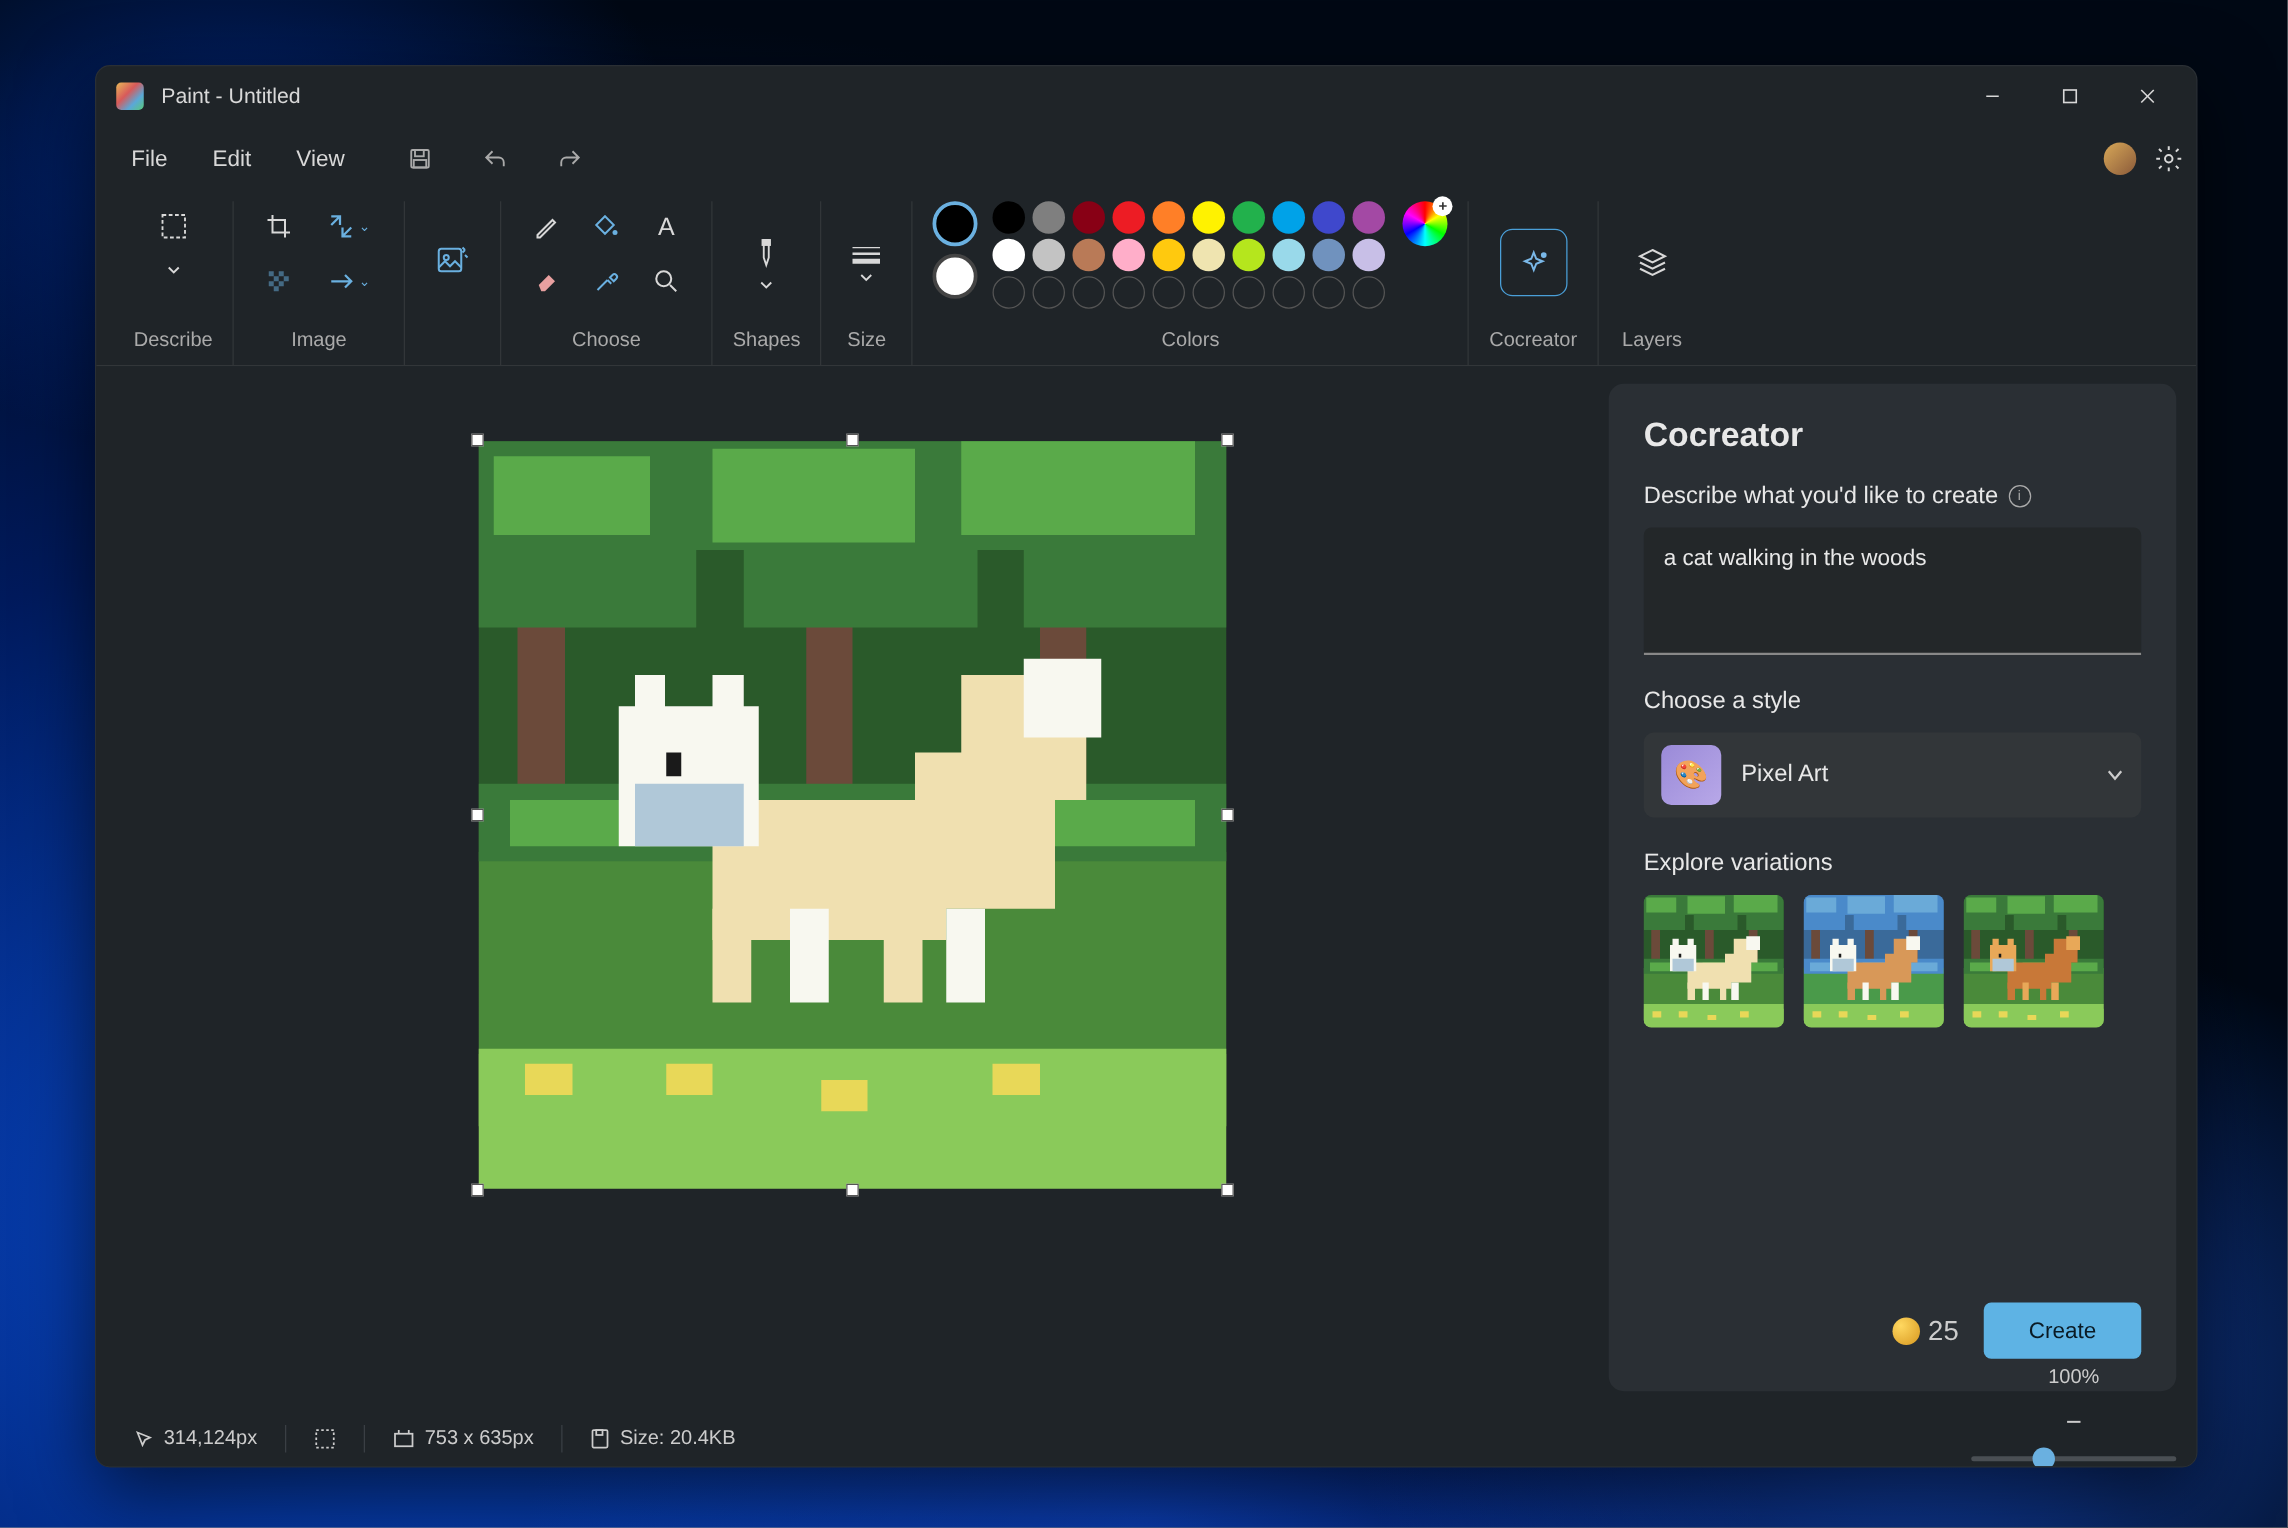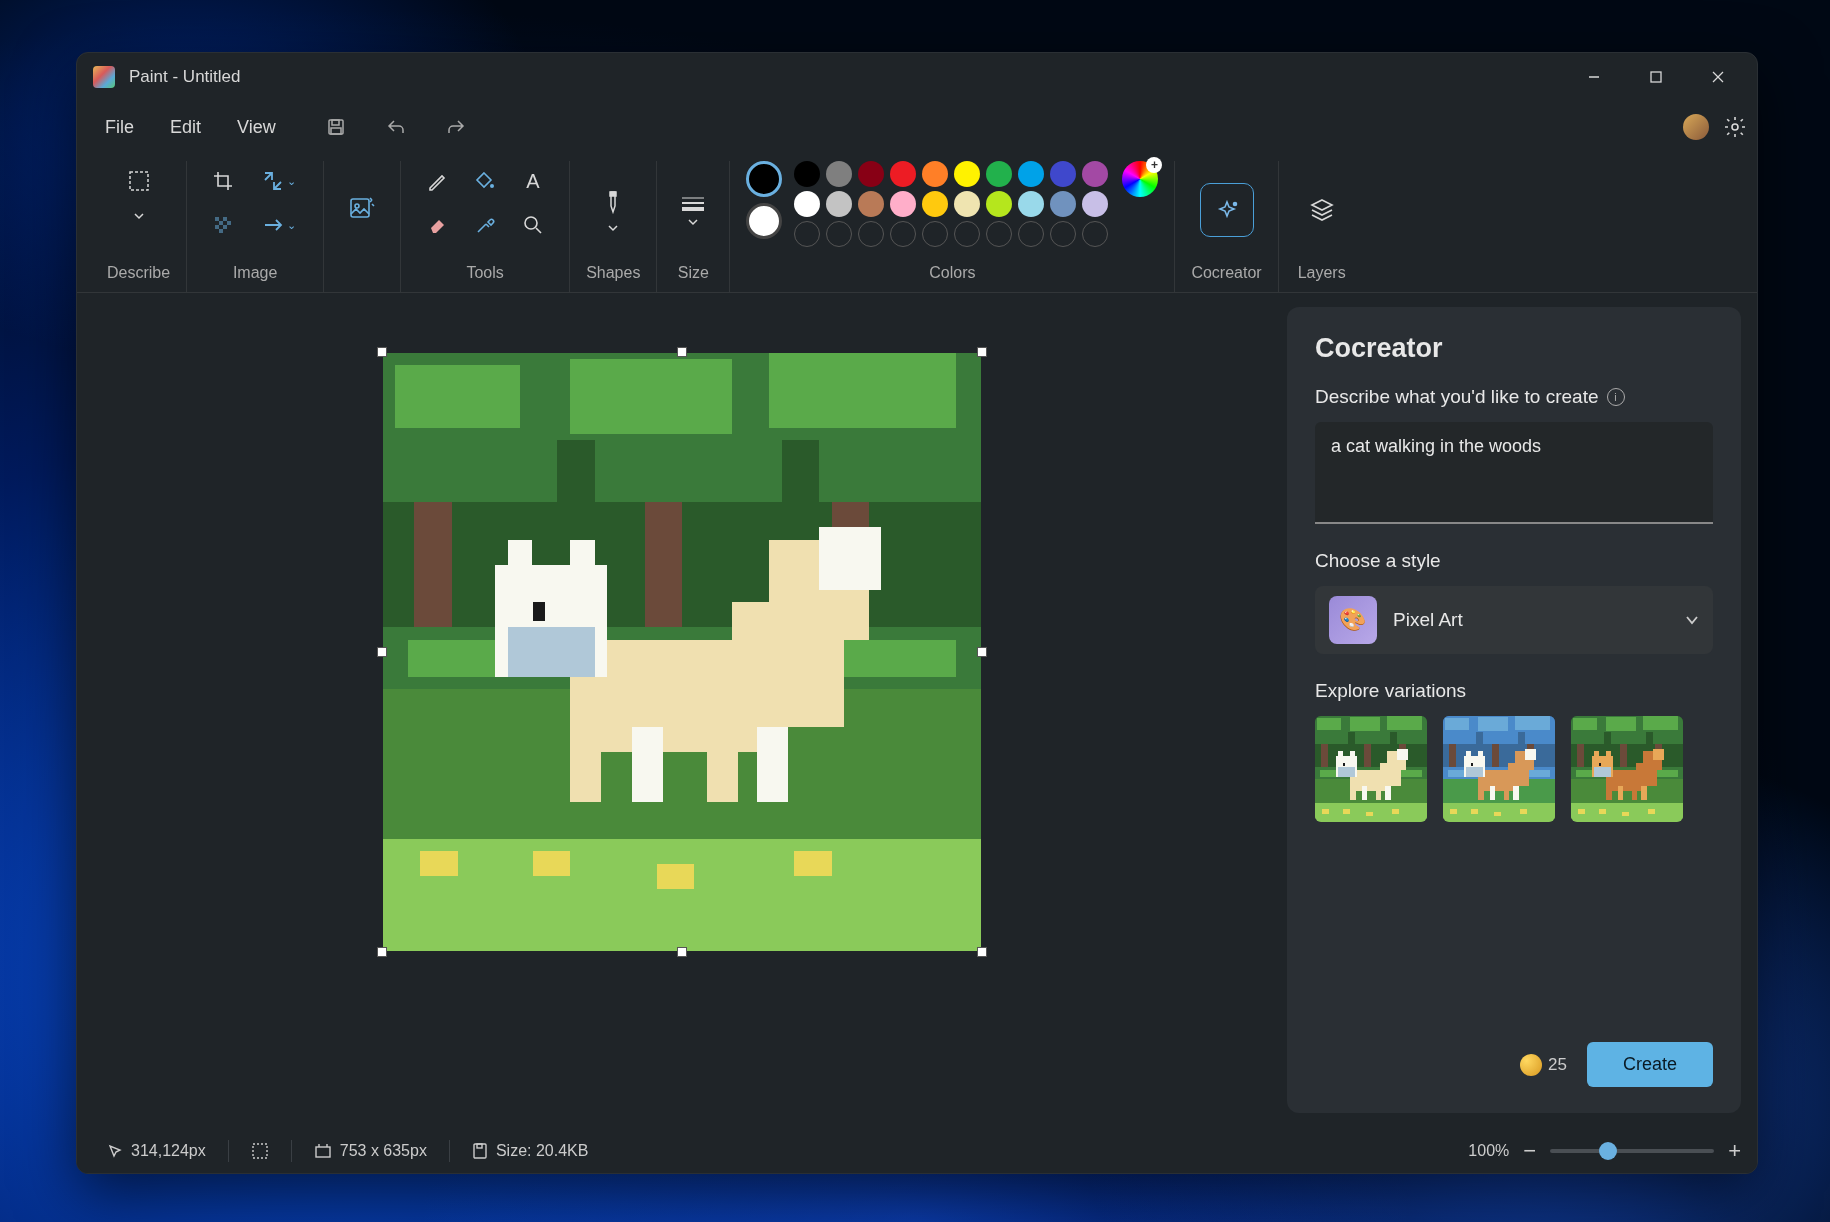--- a/index.html
+++ b/index.html
@@ -54,27 +54,27 @@
 .panel-title{font-size:27px;font-weight:600;margin-bottom:22px;}
 .panel-label{font-size:19px;display:flex;align-items:center;gap:8px;margin-bottom:14px;}
 .info-icon{width:18px;height:18px;border:1.5px solid #aaa;border-radius:50%;display:inline-flex;align-items:center;justify-content:center;font-size:11px;color:#aaa;}
 .prompt-box{width:100%;height:102px;background:#232729;border:none;border-bottom:2px solid #888;border-radius:6px 6px 0 0;padding:14px 16px;color:#e8e8e8;font-size:18px;resize:none;outline:none;font-family:inherit;margin-bottom:26px;}
 .style-select{display:flex;align-items:center;background:#323639;border-radius:8px;padding:10px 14px;cursor:pointer;margin-bottom:26px;}
 .style-icon{width:48px;height:48px;border-radius:8px;background:linear-gradient(135deg,#9a8ad8,#b8a8e8);margin-right:16px;display:flex;align-items:center;justify-content:center;font-size:22px;}
 .style-name{font-size:19px;flex:1;}
 .variations{display:flex;gap:16px;margin-bottom:auto;}
 .var-thumb{width:112px;height:106px;border-radius:6px;background:#2a4a2a;cursor:pointer;image-rendering:pixelated;position:relative;overflow:hidden;}
 .panel-footer{display:flex;align-items:center;justify-content:flex-end;gap:20px;margin-top:20px;}
-.credits{display:flex;align-items:center;gap:6px;font-size:17px;color:#ccc;}
+.credits{display:flex;align-items:center;gap:6px;font-size:22px;color:#ccc;}
 .coin{width:22px;height:22px;border-radius:50%;background:radial-gradient(circle at 30% 30%,#ffd860,#d89820);}
 .create-btn{background:#5eb3e4;color:#0a1a24;border:none;border-radius:6px;padding:12px 36px;font-size:18px;font-weight:500;cursor:pointer;}
 .statusbar{position:absolute;bottom:0;left:0;right:0;height:44px;display:flex;align-items:center;padding:0 16px;color:#ccc;font-size:16px;gap:8px;}
 .status-item{display:flex;align-items:center;gap:8px;padding:0 14px;}
 .status-sep{width:1px;height:22px;background:#3a3f44;}
-.zoom-group{margin-left:auto;display:flex;align-items:center;gap:14px;}
+.zoom-group{margin-left:auto;display:flex;align-items:center;gap:14px;flex-direction:column;}
 .slider{width:164px;height:4px;background:#4a4f54;border-radius:2px;position:relative;}
 .slider-thumb{position:absolute;width:18px;height:18px;border-radius:50%;background:#6ab0e0;top:-7px;left:30%;}
 svg{display:block;}
 </style>
 </head>
 <body>
 
 <div class="bg-swirl"></div>
 
 <div class="window">
@@ -237,21 +237,21 @@
               </svg>
             </div>
           <div class="rbtn">
               <svg width="22" height="22" fill="none" stroke="currentColor" stroke-width="1.6">
                 <circle cx="9" cy="9" r="6"></circle>
                 <path d="M14 14 l5 5"></path>
               </svg>
             </div>
         </div>
       </div>
-      <div class="ribbon-label">Tools</div>
+      <div class="ribbon-label">Choose</div>
     </div>
 
     <div class="ribbon-group">
       <div class="ribbon-tools" style="justify-content:center;">
         <div class="rbtn" style="flex-direction:column;height:62px;">
             <svg width="24" height="32" fill="none" stroke="currentColor" stroke-width="1.5">
               <path d="M10 4 h4 v14 l-2 6 -2-6z"></path>
               <rect x="9" y="4" width="6" height="4" fill="currentColor"></rect>
             </svg>
             <svg width="12" height="8" style="margin-top:4px;">

